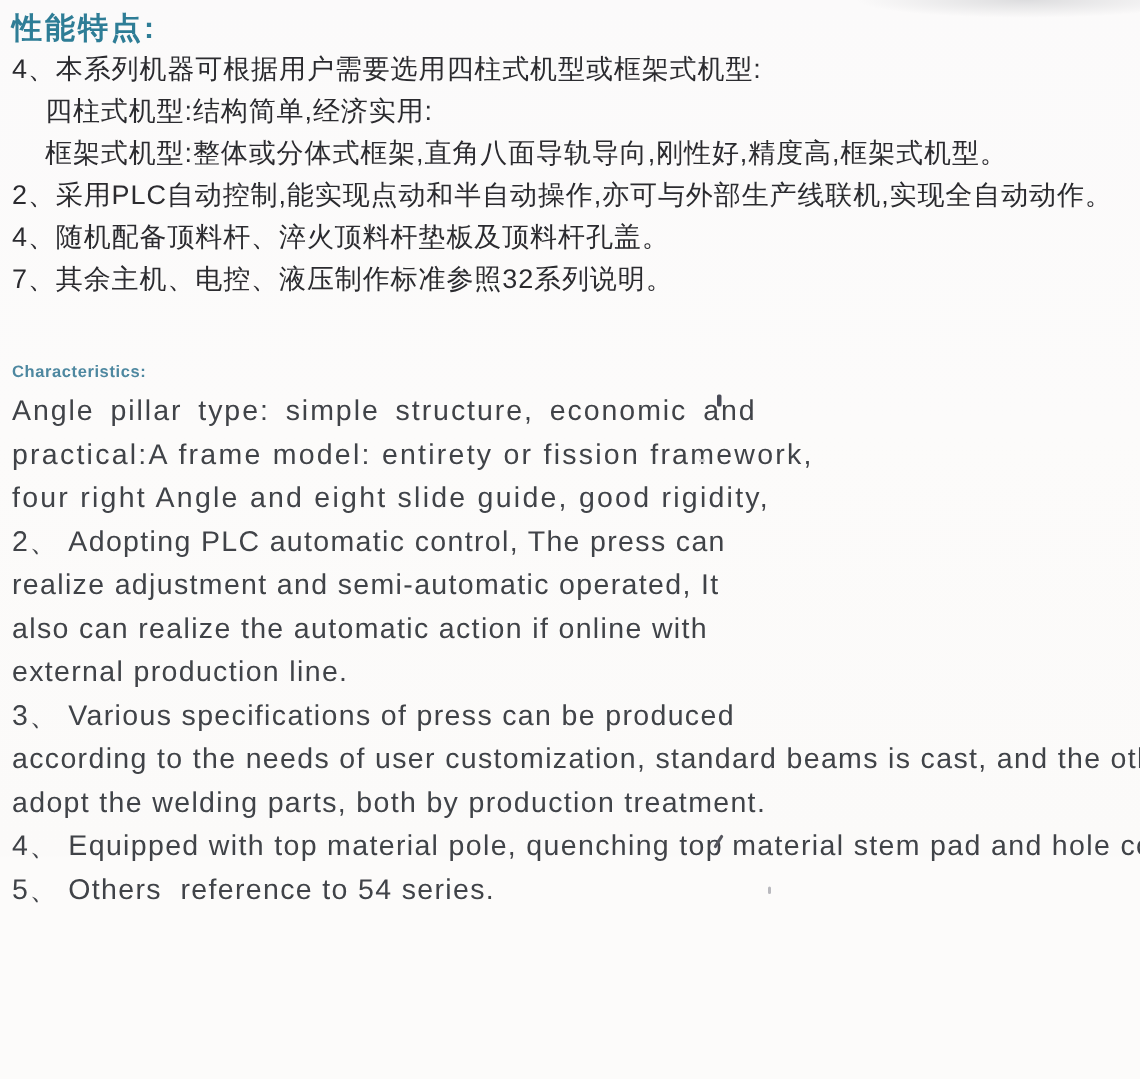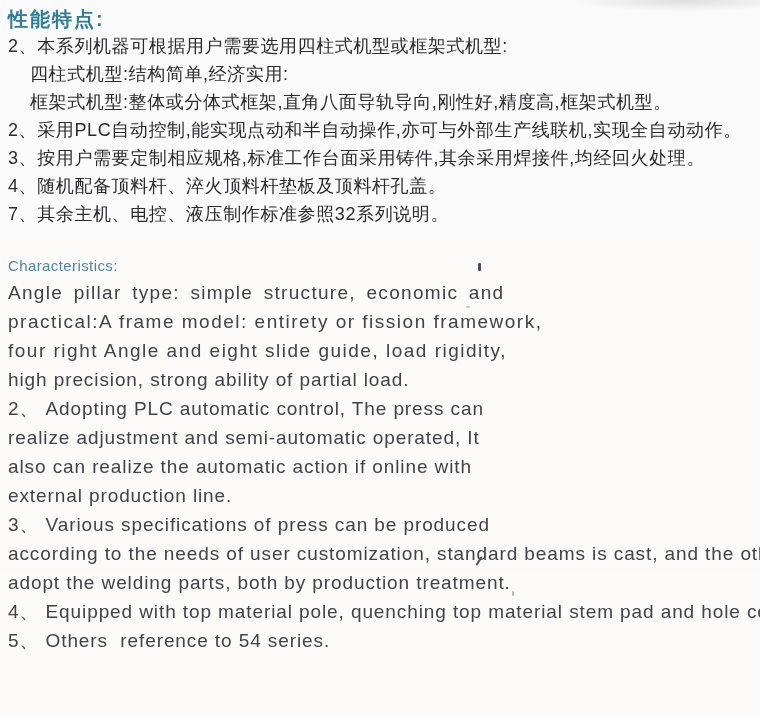--- a/index.html
+++ b/index.html
@@ -44,27 +44,28 @@
     font-size: 18px;
     font-weight: 500;
     color: #2b2b2f;
     line-height: 28px;
     height: 28px;
     letter-spacing: 0.6px;
     white-space: pre;
   }
   .cn-line.indent { padding-left: 22px; }
   .en-title {
-    margin-top: 26px;
-    font-size: 15px;
+    margin-top: 36px;
+    font-size: 11px;
     color: #4e88a0;
     letter-spacing: 0.4px;
     line-height: 24px;
     height: 24px;
     white-space: pre;
+    font-weight: bold;
   }
   .en-line {
     font-size: 19px;
     color: #404348;
     line-height: 29px;
     height: 29px;
     letter-spacing: 0.9px;
     white-space: pre;
   }
   .en-line.w  { letter-spacing: 1.5px; }
@@ -82,36 +83,34 @@
 </style>
 </head>
 <body>
 
 <div class="page">
   <div class="smudge"></div>
 
   <div class="cn-title">性能特点:</div>
 
   <div>
-    <div class="cn-line">2、本系列机器可根据用户需要选用四柱式机型或框架式机型:</div>
+    <div class="cn-line">4、本系列机器可根据用户需要选用四柱式机型或框架式机型:</div>
     <div class="cn-line indent">四柱式机型:结构简单,经济实用:</div>
     <div class="cn-line indent">框架式机型:整体或分体式框架,直角八面导轨导向,刚性好,精度高,框架式机型。</div>
     <div class="cn-line">2、采用PLC自动控制,能实现点动和半自动操作,亦可与外部生产线联机,实现全自动动作。</div>
-    <div class="cn-line">3、按用户需要定制相应规格,标准工作台面采用铸件,其余采用焊接件,均经回火处理。</div>
     <div class="cn-line">4、随机配备顶料杆、淬火顶料杆垫板及顶料杆孔盖。</div>
     <div class="cn-line">7、其余主机、电控、液压制作标准参照32系列说明。</div>
   </div>
 
   <div class="en-title">Characteristics:</div>
 
   <div>
     <div class="en-line xw">Angle pillar type: simple structure, economic and</div>
     <div class="en-line w">practical:A frame model: entirety or fission framework,</div>
-    <div class="en-line w">four right Angle and eight slide guide, load rigidity,</div>
-    <div class="en-line">high precision, strong ability of partial load.</div>
+    <div class="en-line w">four right Angle and eight slide guide, good rigidity,</div>
     <div class="en-line">2、 Adopting PLC automatic control, The press can</div>
     <div class="en-line">realize adjustment and semi-automatic operated, It</div>
     <div class="en-line">also can realize the automatic action if online with</div>
     <div class="en-line">external production line.</div>
     <div class="en-line">3、 Various specifications of press can be produced</div>
     <div class="en-line">according to the needs of user customization, standard beams is cast, and the others</div>
     <div class="en-line">adopt the welding parts, both by production treatment.</div>
     <div class="en-line">4、 Equipped with top material pole, quenching top material stem pad and hole cover.</div>
     <div class="en-line">5、 Others  reference to 54 series.</div>
   </div>

